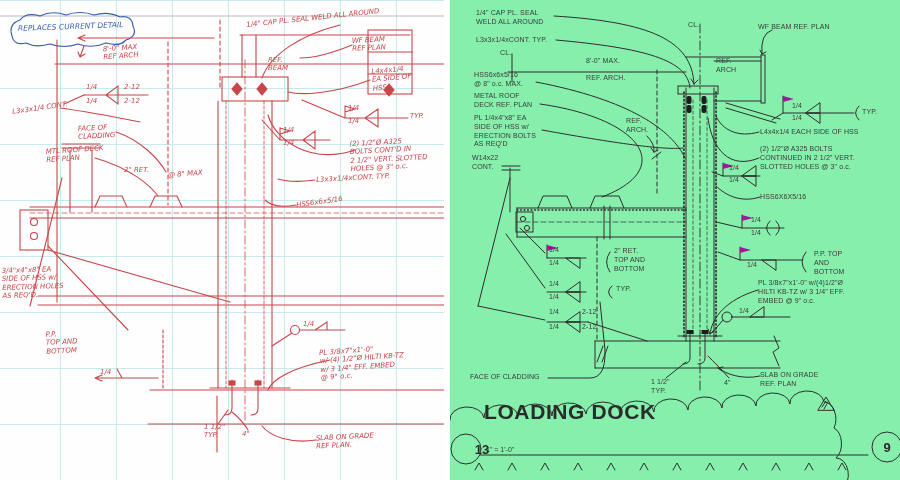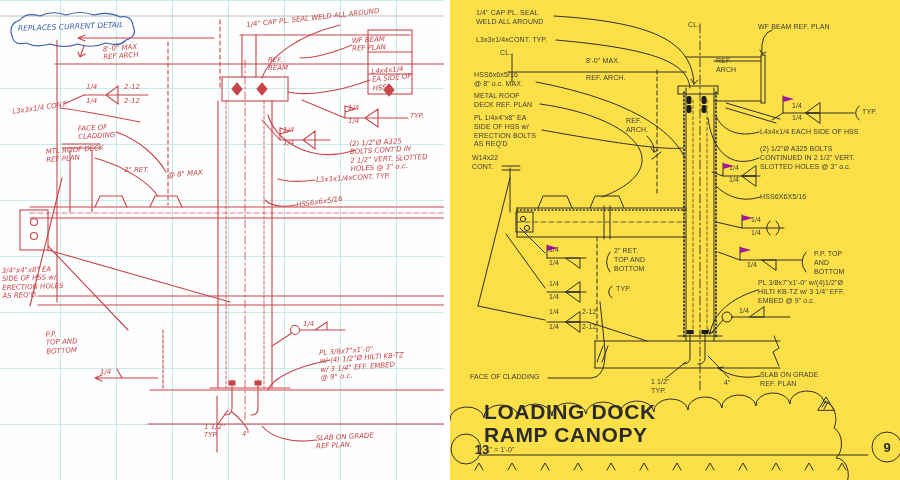--- a/index.html
+++ b/index.html
@@ -1,19 +1,19 @@
 <!DOCTYPE html>
 <html style="--c-ink: #c8454a; --c-blue: #3a5fae; --c-grid: #c9eaea; --c-cad: #2e2e2e; --c-cadtext: #3a3a3a; --c-flag: #a2169e;"><head>
 <meta charset="utf-8">
 <style>
   html,body{margin:0;padding:0;background:#fff;width:900px;height:480px;overflow:hidden;}
   .stage{position:relative;width:900px;height:480px;background:#fff;font-family:"Liberation Sans",sans-serif;}
   .panel{position:absolute;top:0;height:480px;overflow:hidden;}
   .panel.left{left:0;width:444px;background:#fefefe;}
-  .panel.right{left:450px;width:450px;background:#fde047;}
+  .panel.right{left:450px;width:450px;background:#86efac;}
   .gridpaper{position:absolute;inset:0;
     background-image:
       repeating-linear-gradient(to right, transparent 0px, transparent 55px, var(--c-grid,#c9eaea) 55px, var(--c-grid,#c9eaea) 56px),
       repeating-linear-gradient(to bottom, transparent 0px, transparent 55px, var(--c-grid,#c9eaea) 55px, var(--c-grid,#c9eaea) 56px);
     background-position:5px 33px;}
   svg{position:absolute;left:0;top:0;}
   .lb{position:absolute;font:7px/1.25 "Liberation Sans",sans-serif;color:var(--c-cadtext,#3a3a3a);white-space:pre-line;letter-spacing:.1px;}
   .rl{position:absolute;font:italic 7px/1.2 "DejaVu Sans",sans-serif;color:var(--c-ink,#c8454a);white-space:pre-line;}
   .bl{position:absolute;font:italic 7.5px/1.2 "DejaVu Sans",sans-serif;color:var(--c-blue,#3a5fae);white-space:pre-line;}
   .ttl{position:absolute;font:600 21px/1.08 "Liberation Sans",sans-serif;letter-spacing:.6px;color:#2b2b2b;white-space:pre;}
@@ -339,18 +339,17 @@
     <span class="lb" style="left:99px;top:259px;">1/4</span>
     <span class="lb" style="left:166px;top:285px;">TYP.</span>
     <span class="lb" style="left:99px;top:280px;">1/4</span>
     <span class="lb" style="left:99px;top:293px;">1/4</span>
     <span class="lb" style="left:99px;top:308px;">1/4</span>
     <span class="lb" style="left:99px;top:323px;">1/4</span>
     <span class="lb" style="left:132px;top:308px;">2-12</span>
     <span class="lb" style="left:132px;top:323px;">2-12</span>
 
     <span class="ttl" style="left:34px;top:401px;">LOADING DOCK</span>
-    <span class="ttl" style="left:34px;top:424px;">RAMP CANOPY</span>
     <span class="scale" style="left:36px;top:446px;">1" = 1'-0"</span>
     <span class="bubnum" style="left:16px;top:449px;margin-left:16px;">13</span>
     <span class="bubnum" style="left:437px;top:447px;">9</span>
   </section>
 </div>
 
 </body></html>

